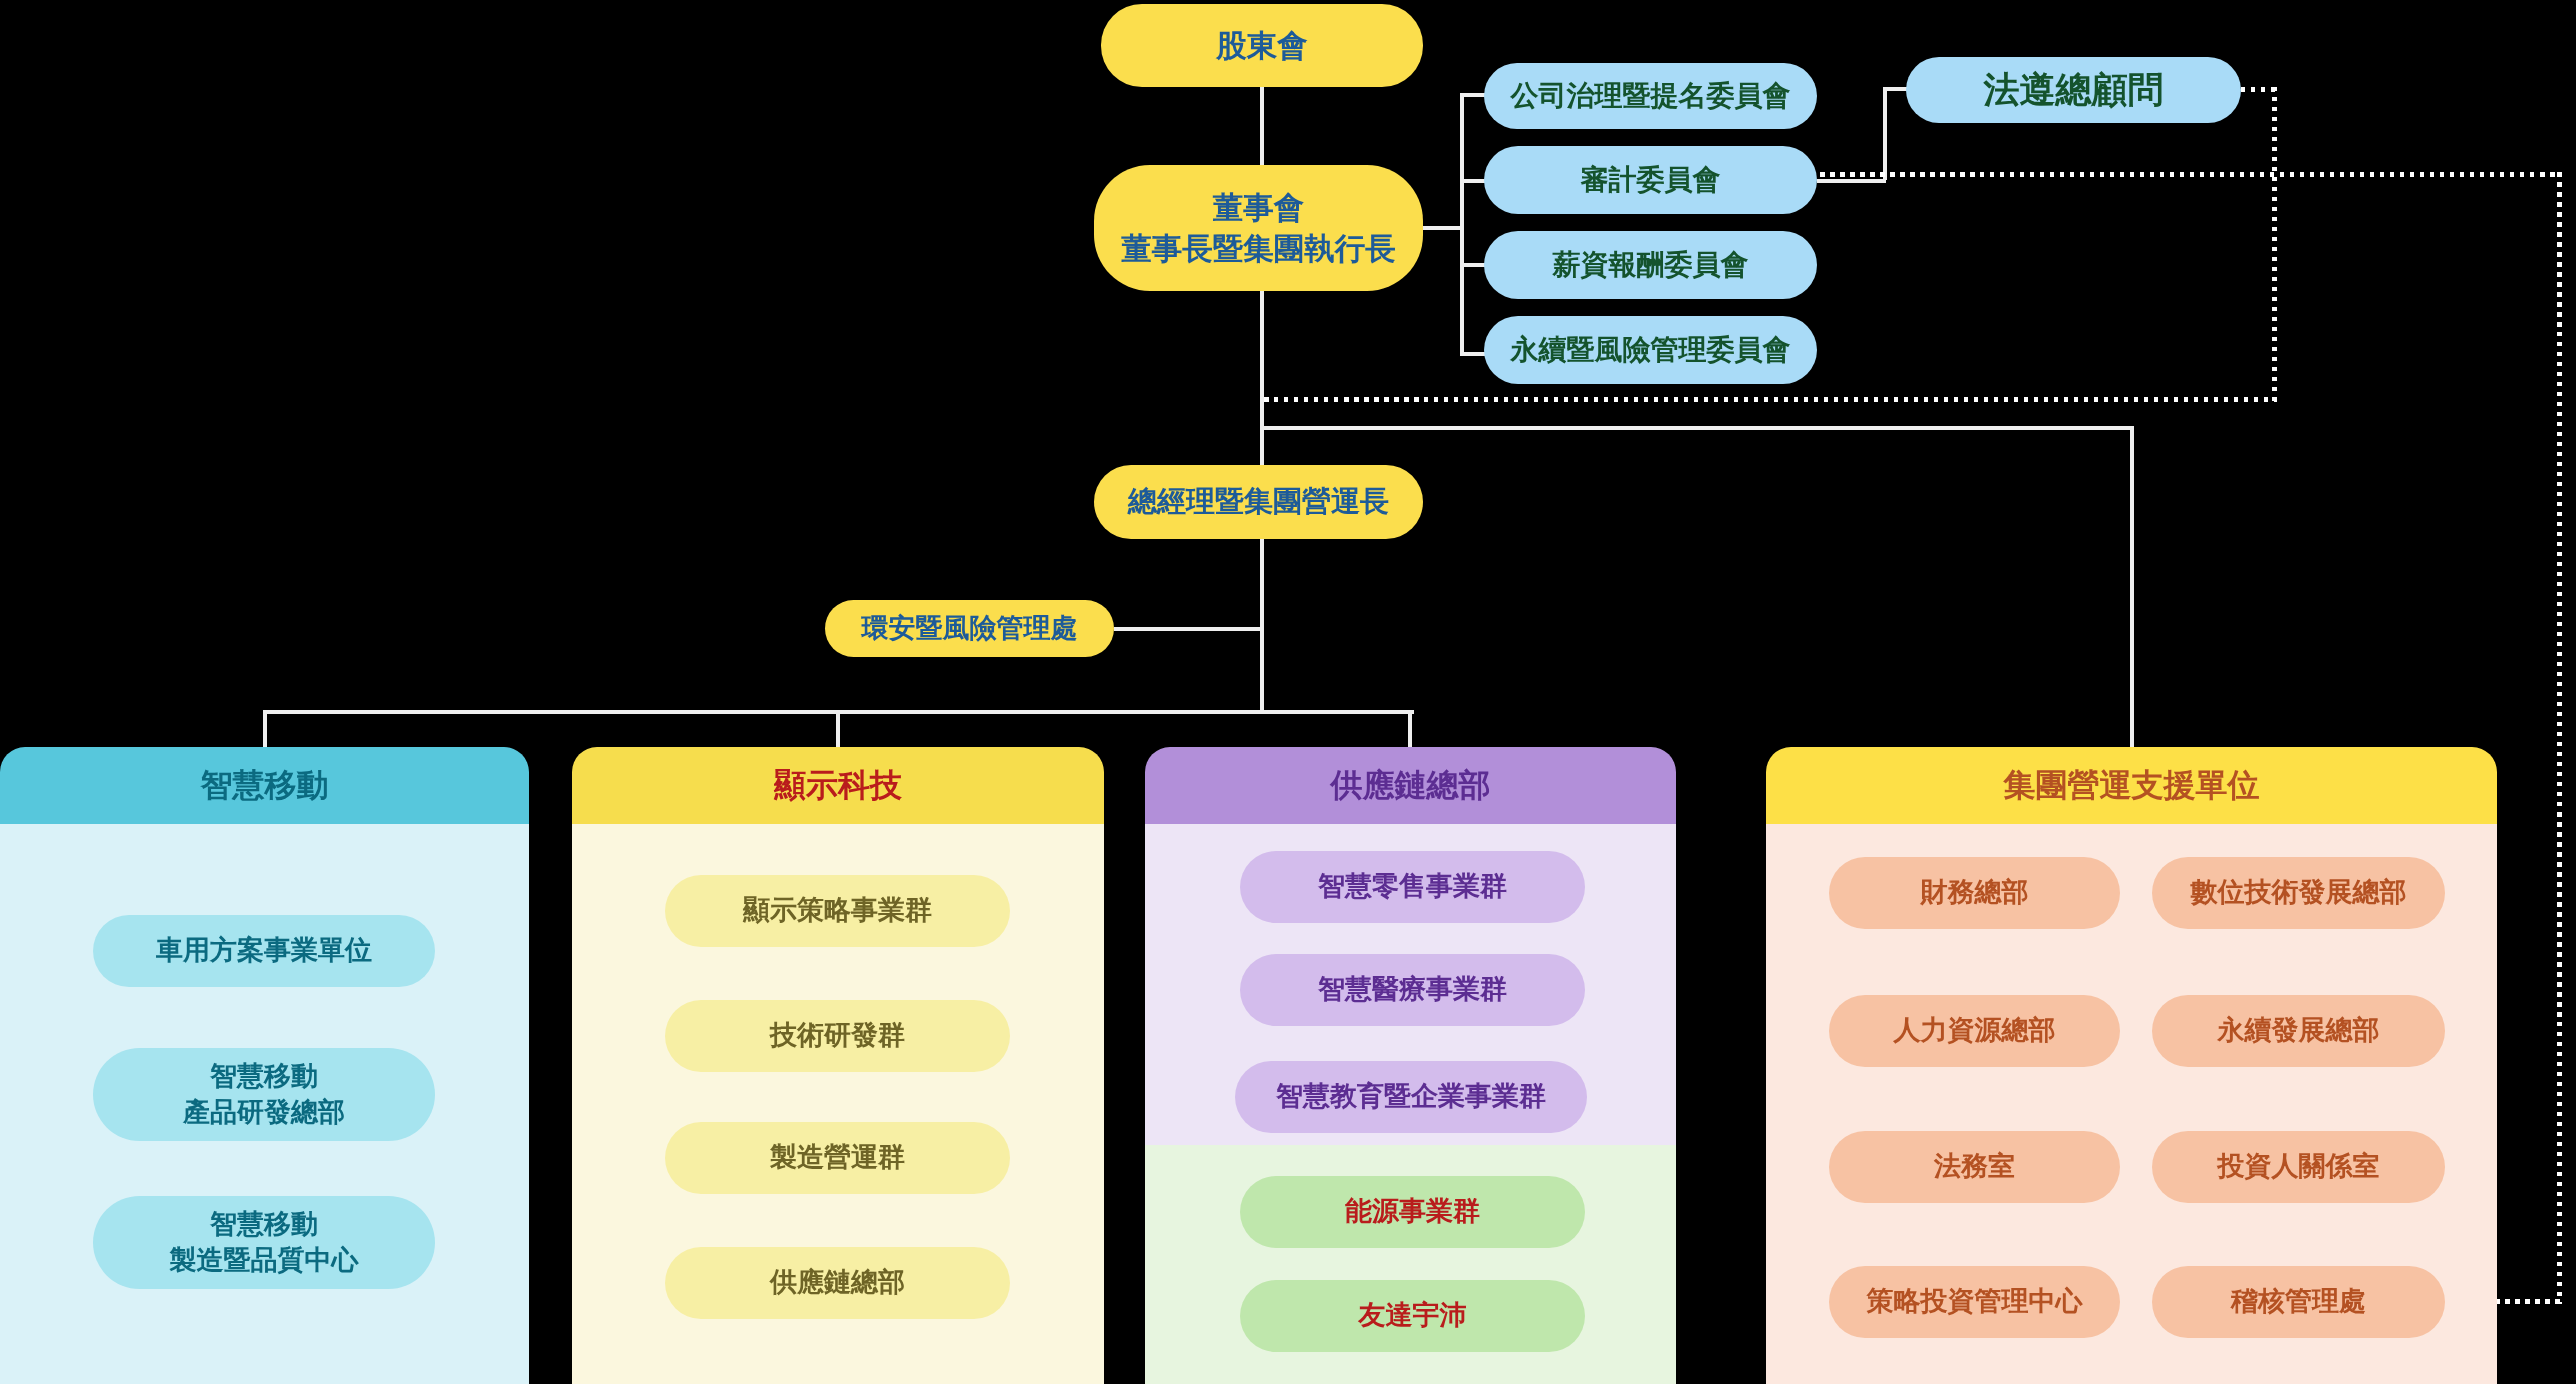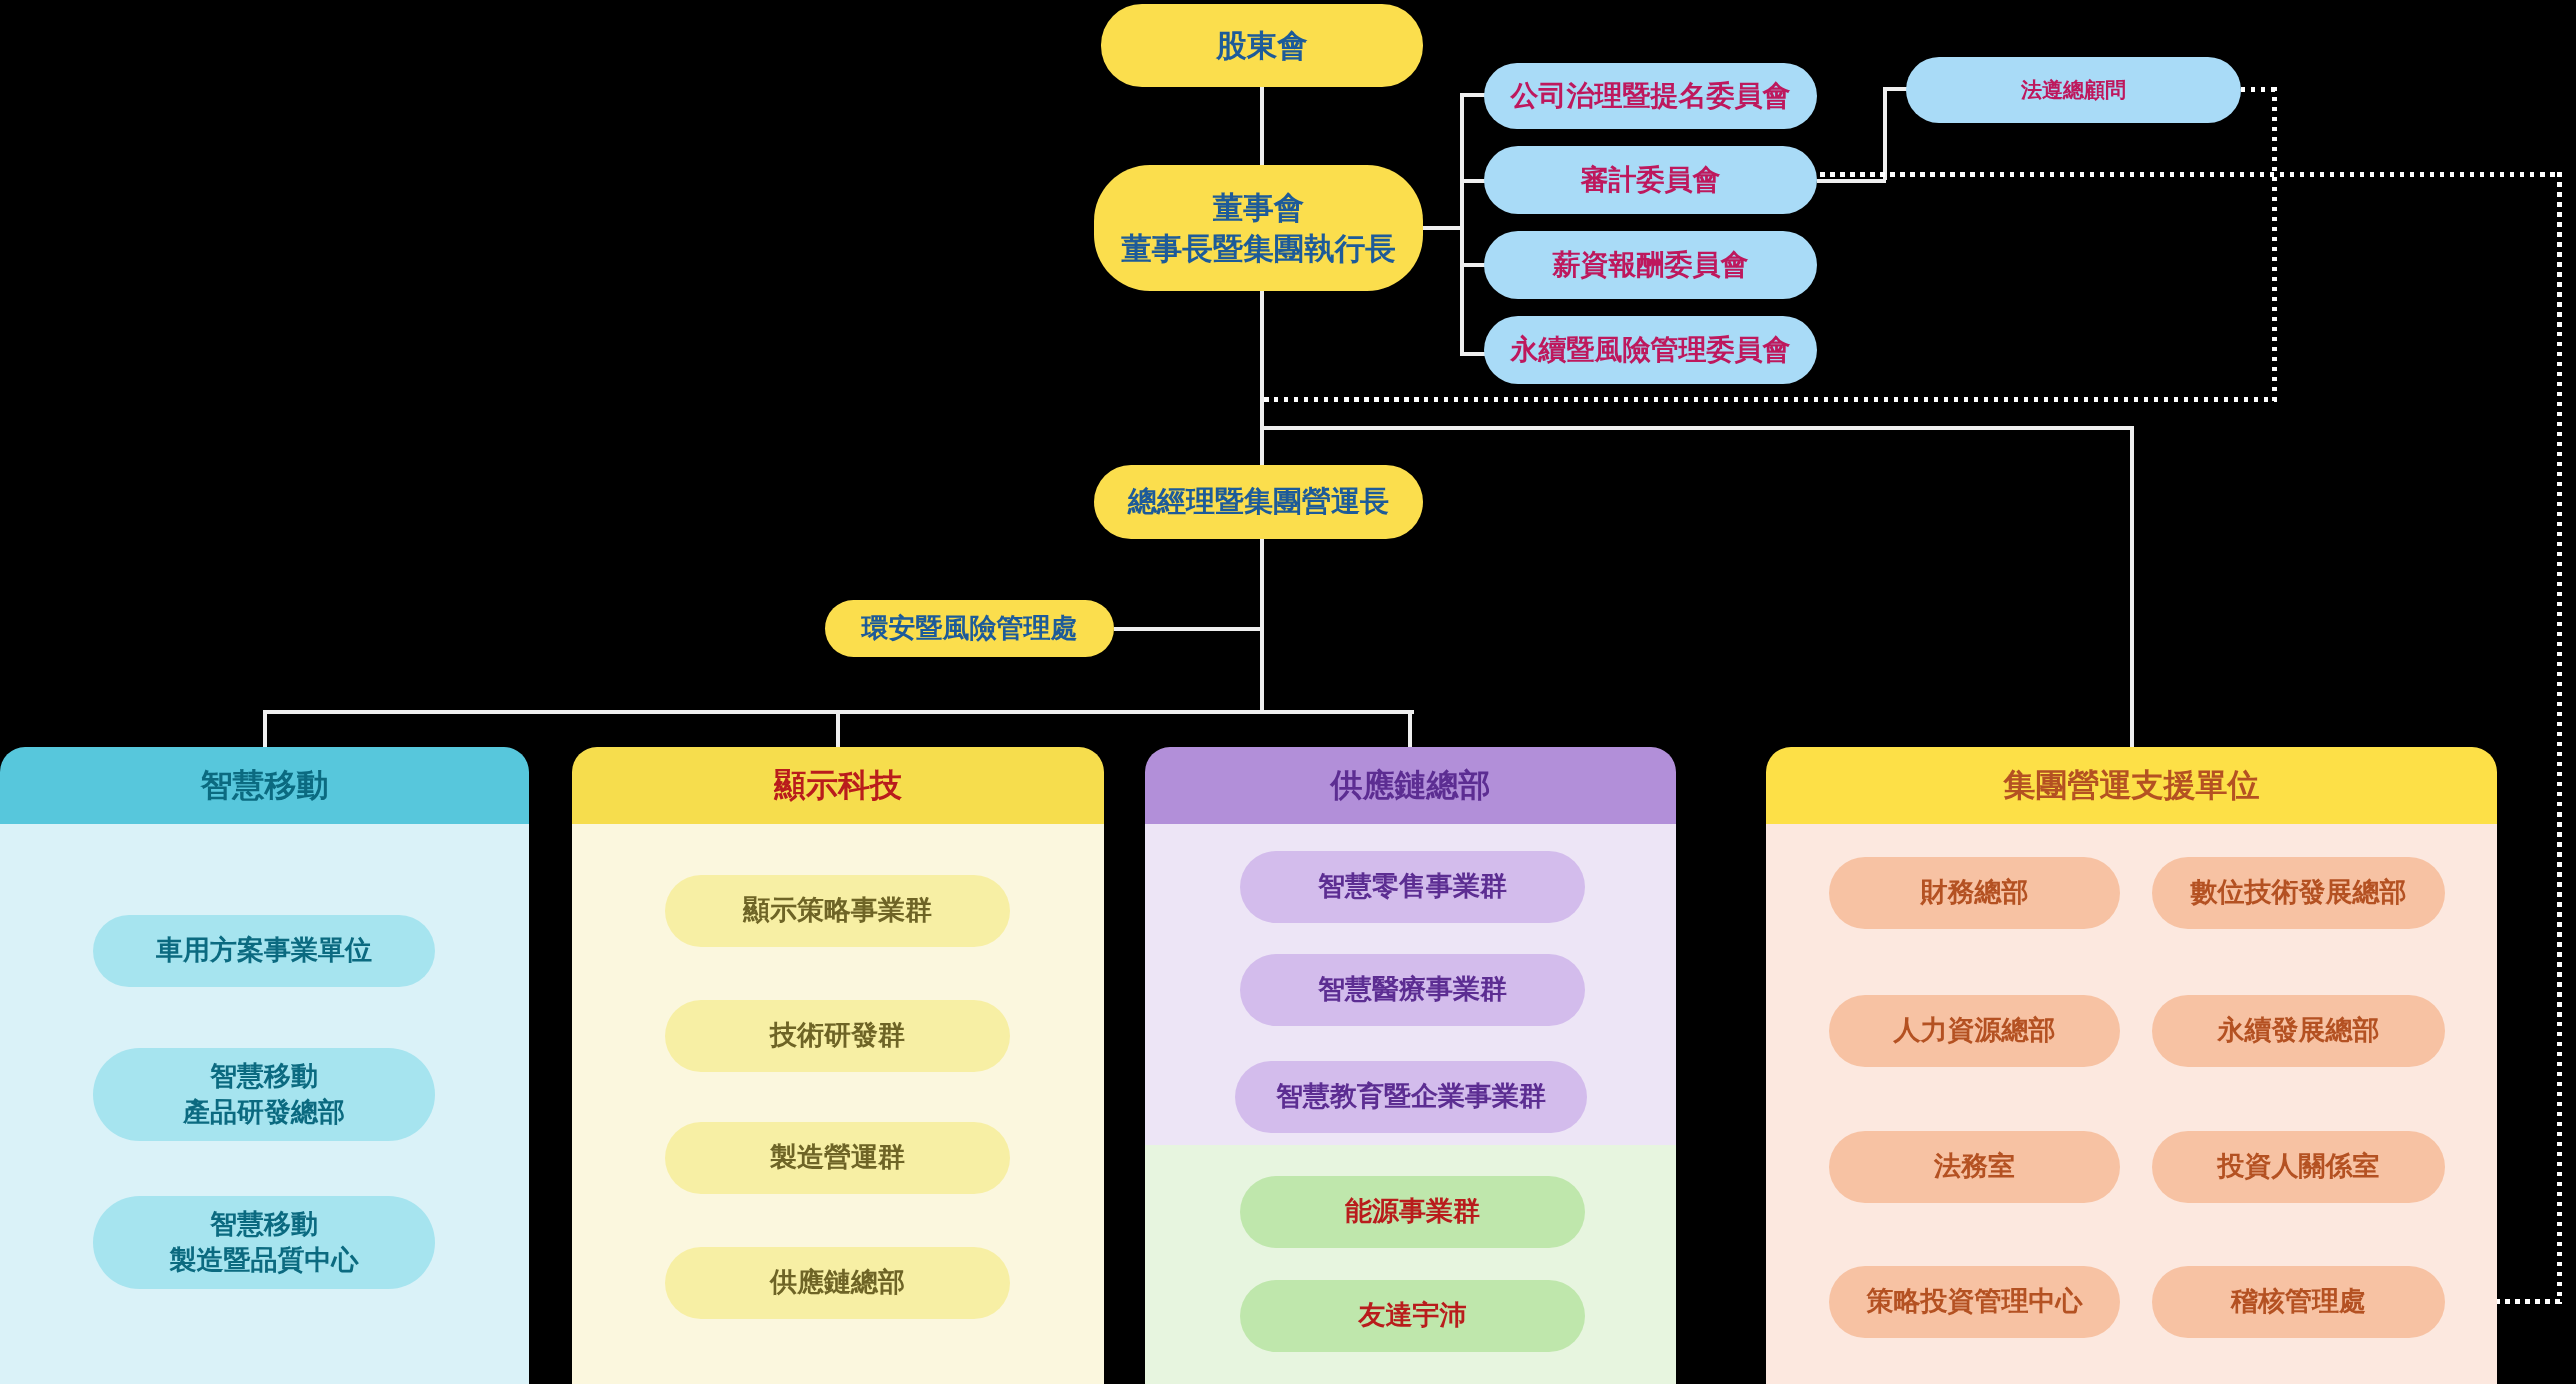--- a/index.html
+++ b/index.html
@@ -5,21 +5,21 @@
   html,body { margin:0; padding:0; background:#000; }
   #stage {
     position:relative; width:2576px; height:1384px; background:#000000;
     font-family:"Liberation Sans","DejaVu Sans",sans-serif; overflow:hidden;
   }
   .node {
     position:absolute; display:flex; align-items:center; justify-content:center;
     text-align:center; font-weight:bold; white-space:pre-line; line-height:1.35;
   }
   .n-yellow { background:#FBDE4D; color:#1D5B99; }
-  .n-blue   { background:#A9DBF7; color:#be185d; }
+  .n-blue   { background:#A9DBF7; color:#14532d; }
   .line { position:absolute; background:#EFEFEF; }
   .dot-h { position:absolute; height:4.5px;
     background-image:repeating-linear-gradient(90deg,#FFFFFF 0 4.5px,transparent 4.5px 10px); }
   .dot-v { position:absolute; width:4.5px;
     background-image:repeating-linear-gradient(180deg,#FFFFFF 0 4.5px,transparent 4.5px 10px); }
   .col { position:absolute; top:747px; bottom:0; border-radius:25px 25px 0 0; overflow:hidden; }
   .col-header {
     position:absolute; left:0; right:0; top:0; height:77px;
     display:flex; align-items:center; justify-content:center;
     font-size:32px; font-weight:bold;
@@ -86,21 +86,21 @@
   <div class="node n-yellow" style="left:1101px;top:3.6px;width:322px;height:83px;border-radius:41px;font-size:30.5px">股東會</div>
 
   <div class="node n-yellow" style="left:1094px;top:165px;width:329px;height:126px;border-radius:56px;font-size:30.5px">董事會
 董事長暨集團執行長</div>
 
   <div class="node n-blue" style="left:1484px;top:63px;width:333px;height:66px;border-radius:33px;font-size:28px">公司治理暨提名委員會</div>
   <div class="node n-blue" style="left:1484px;top:146px;width:333px;height:68px;border-radius:34px;font-size:28px">審計委員會</div>
   <div class="node n-blue" style="left:1484px;top:231px;width:333px;height:68px;border-radius:34px;font-size:28px">薪資報酬委員會</div>
   <div class="node n-blue" style="left:1484px;top:316px;width:333px;height:68px;border-radius:34px;font-size:28px">永續暨風險管理委員會</div>
 
-  <div class="node n-blue" style="left:1906px;top:57px;width:335px;height:66px;border-radius:33px;font-size:21px">法遵總顧問</div>
+  <div class="node n-blue" style="left:1906px;top:57px;width:335px;height:66px;border-radius:33px;font-size:36px">法遵總顧問</div>
 
   <div class="node n-yellow" style="left:825px;top:600px;width:289px;height:57px;border-radius:29px;font-size:27px">環安暨風險管理處</div>
 
   <div class="node n-yellow" style="left:1094px;top:465px;width:329px;height:74px;border-radius:37px;font-size:29px">總經理暨集團營運長</div>
 
   <div class="col c1" style="left:0;width:529px">
     <div class="col-body"></div>
     <div class="col-header">智慧移動</div>
     <div class="pill" style="left:93px;top:168px;width:342px;height:72px">車用方案事業單位</div>
     <div class="pill" style="left:93px;top:301px;width:342px;height:93px">智慧移動

